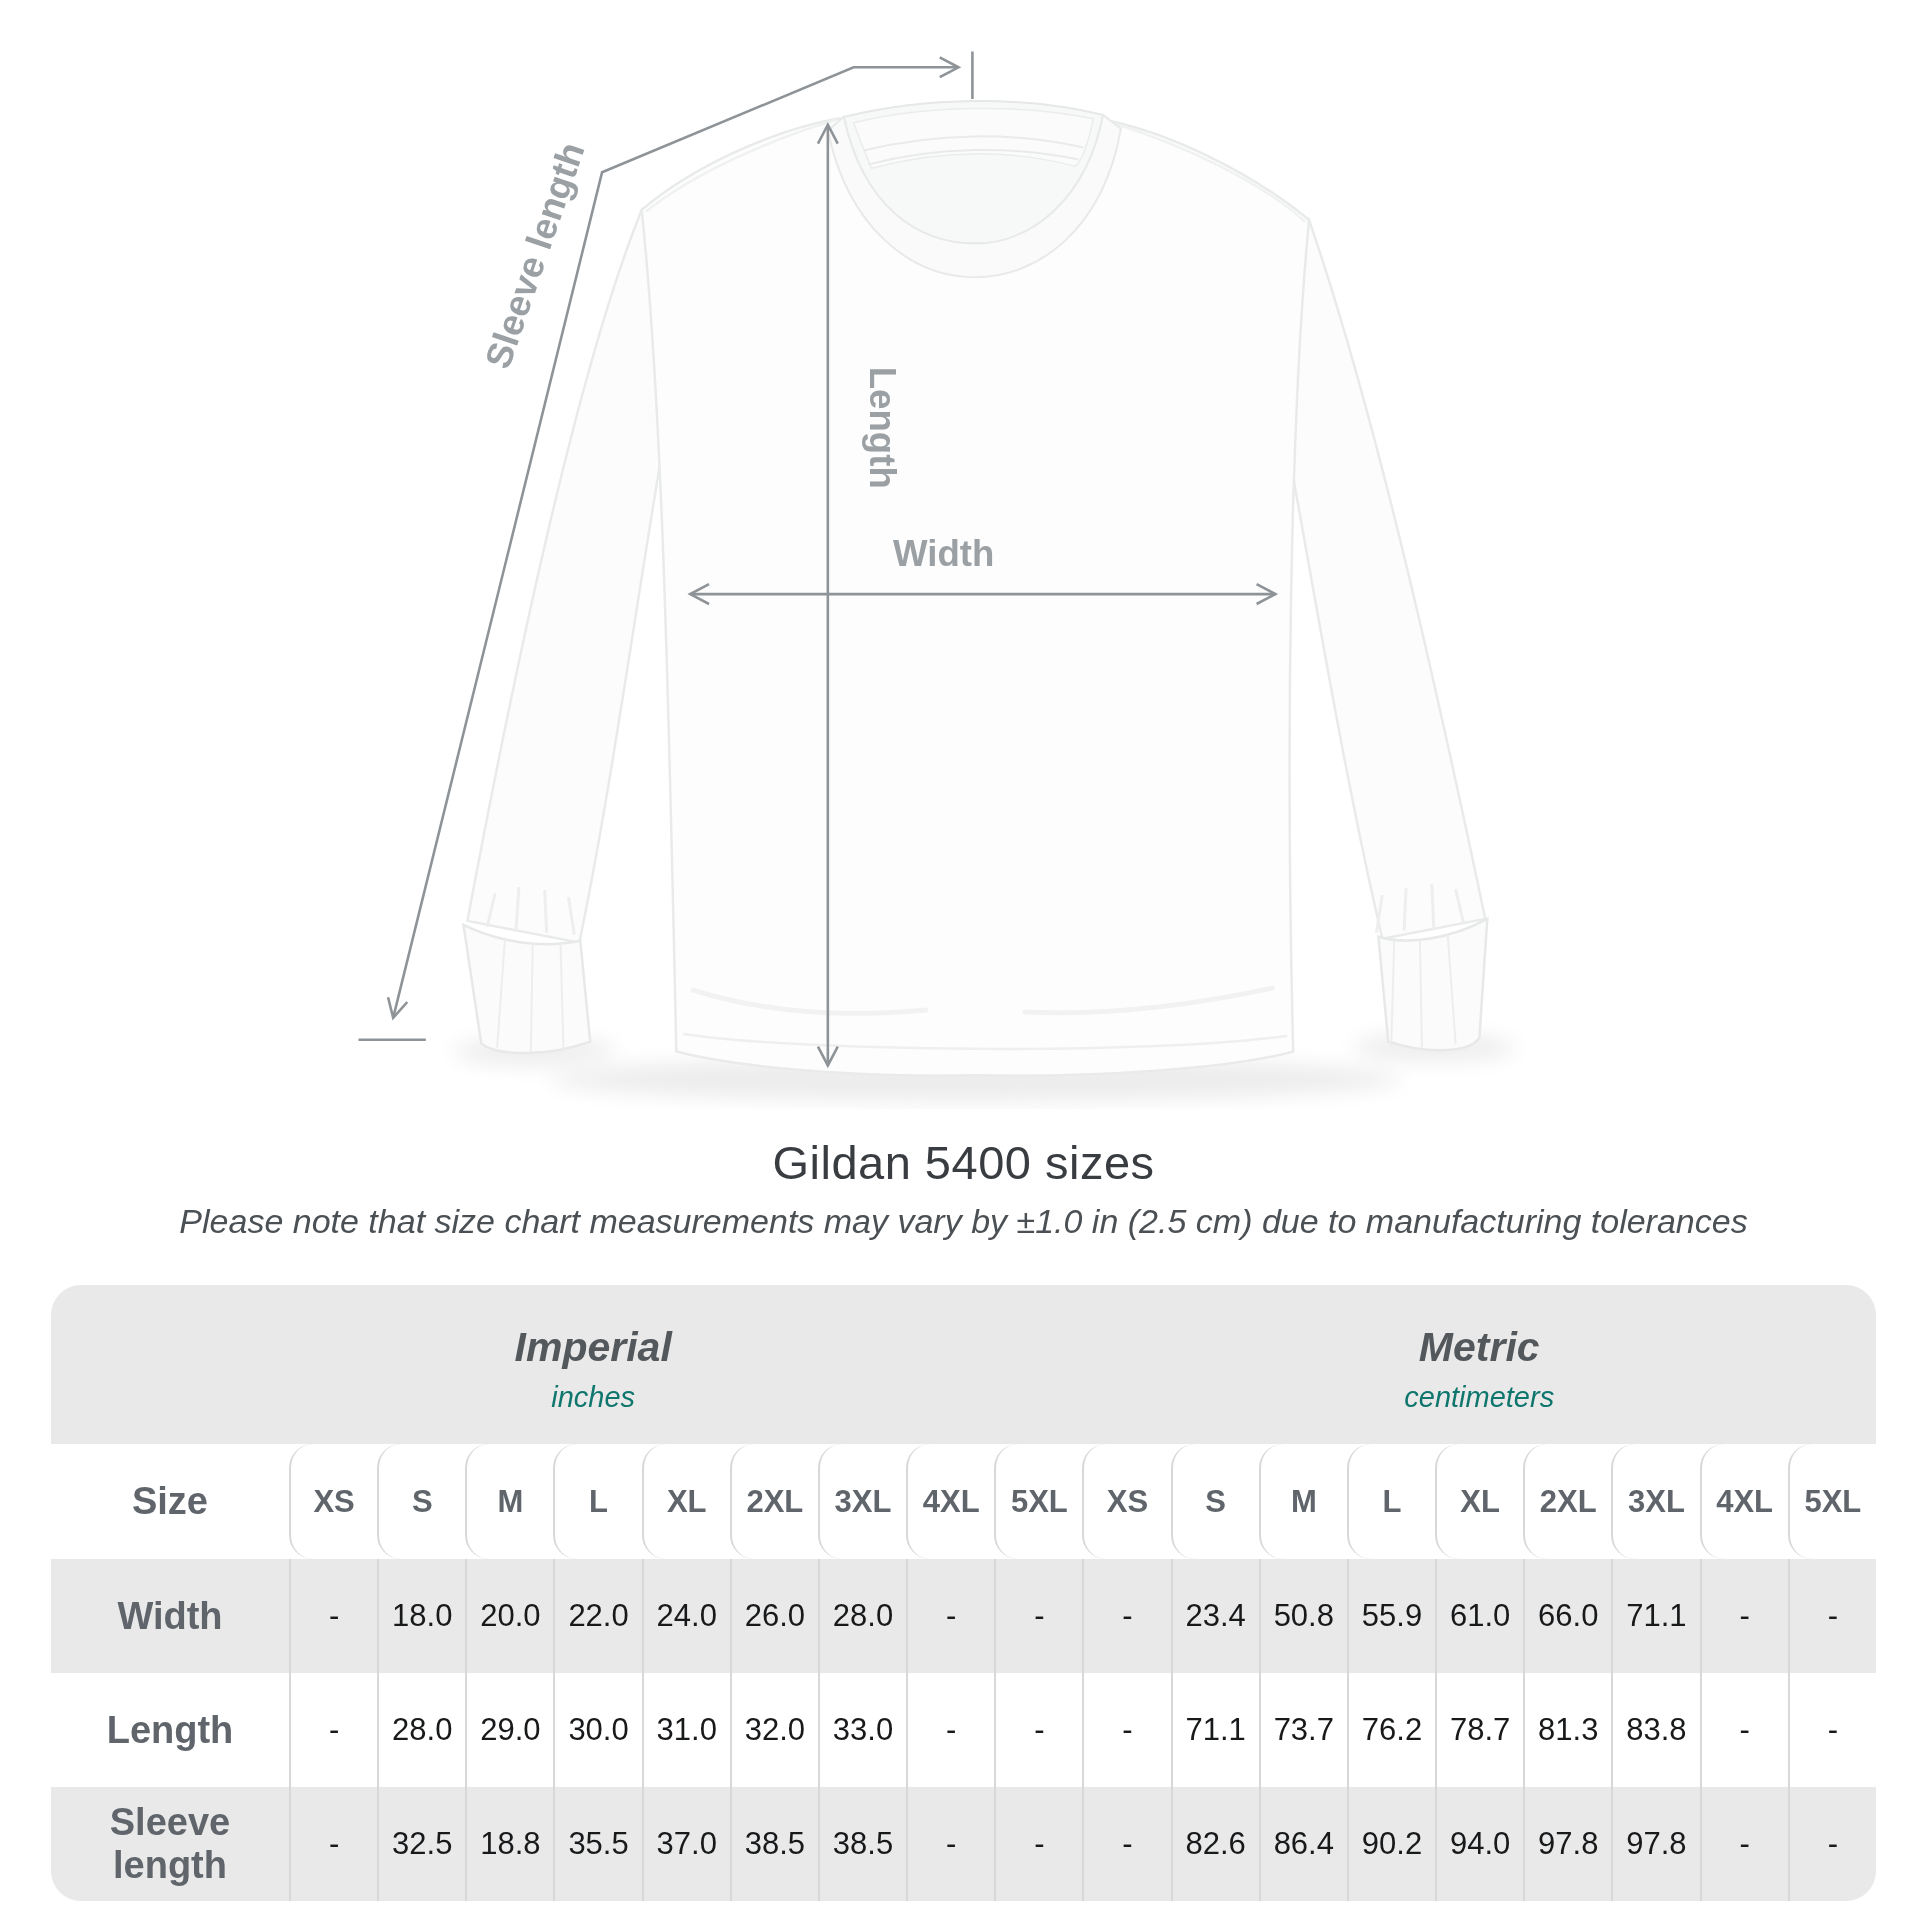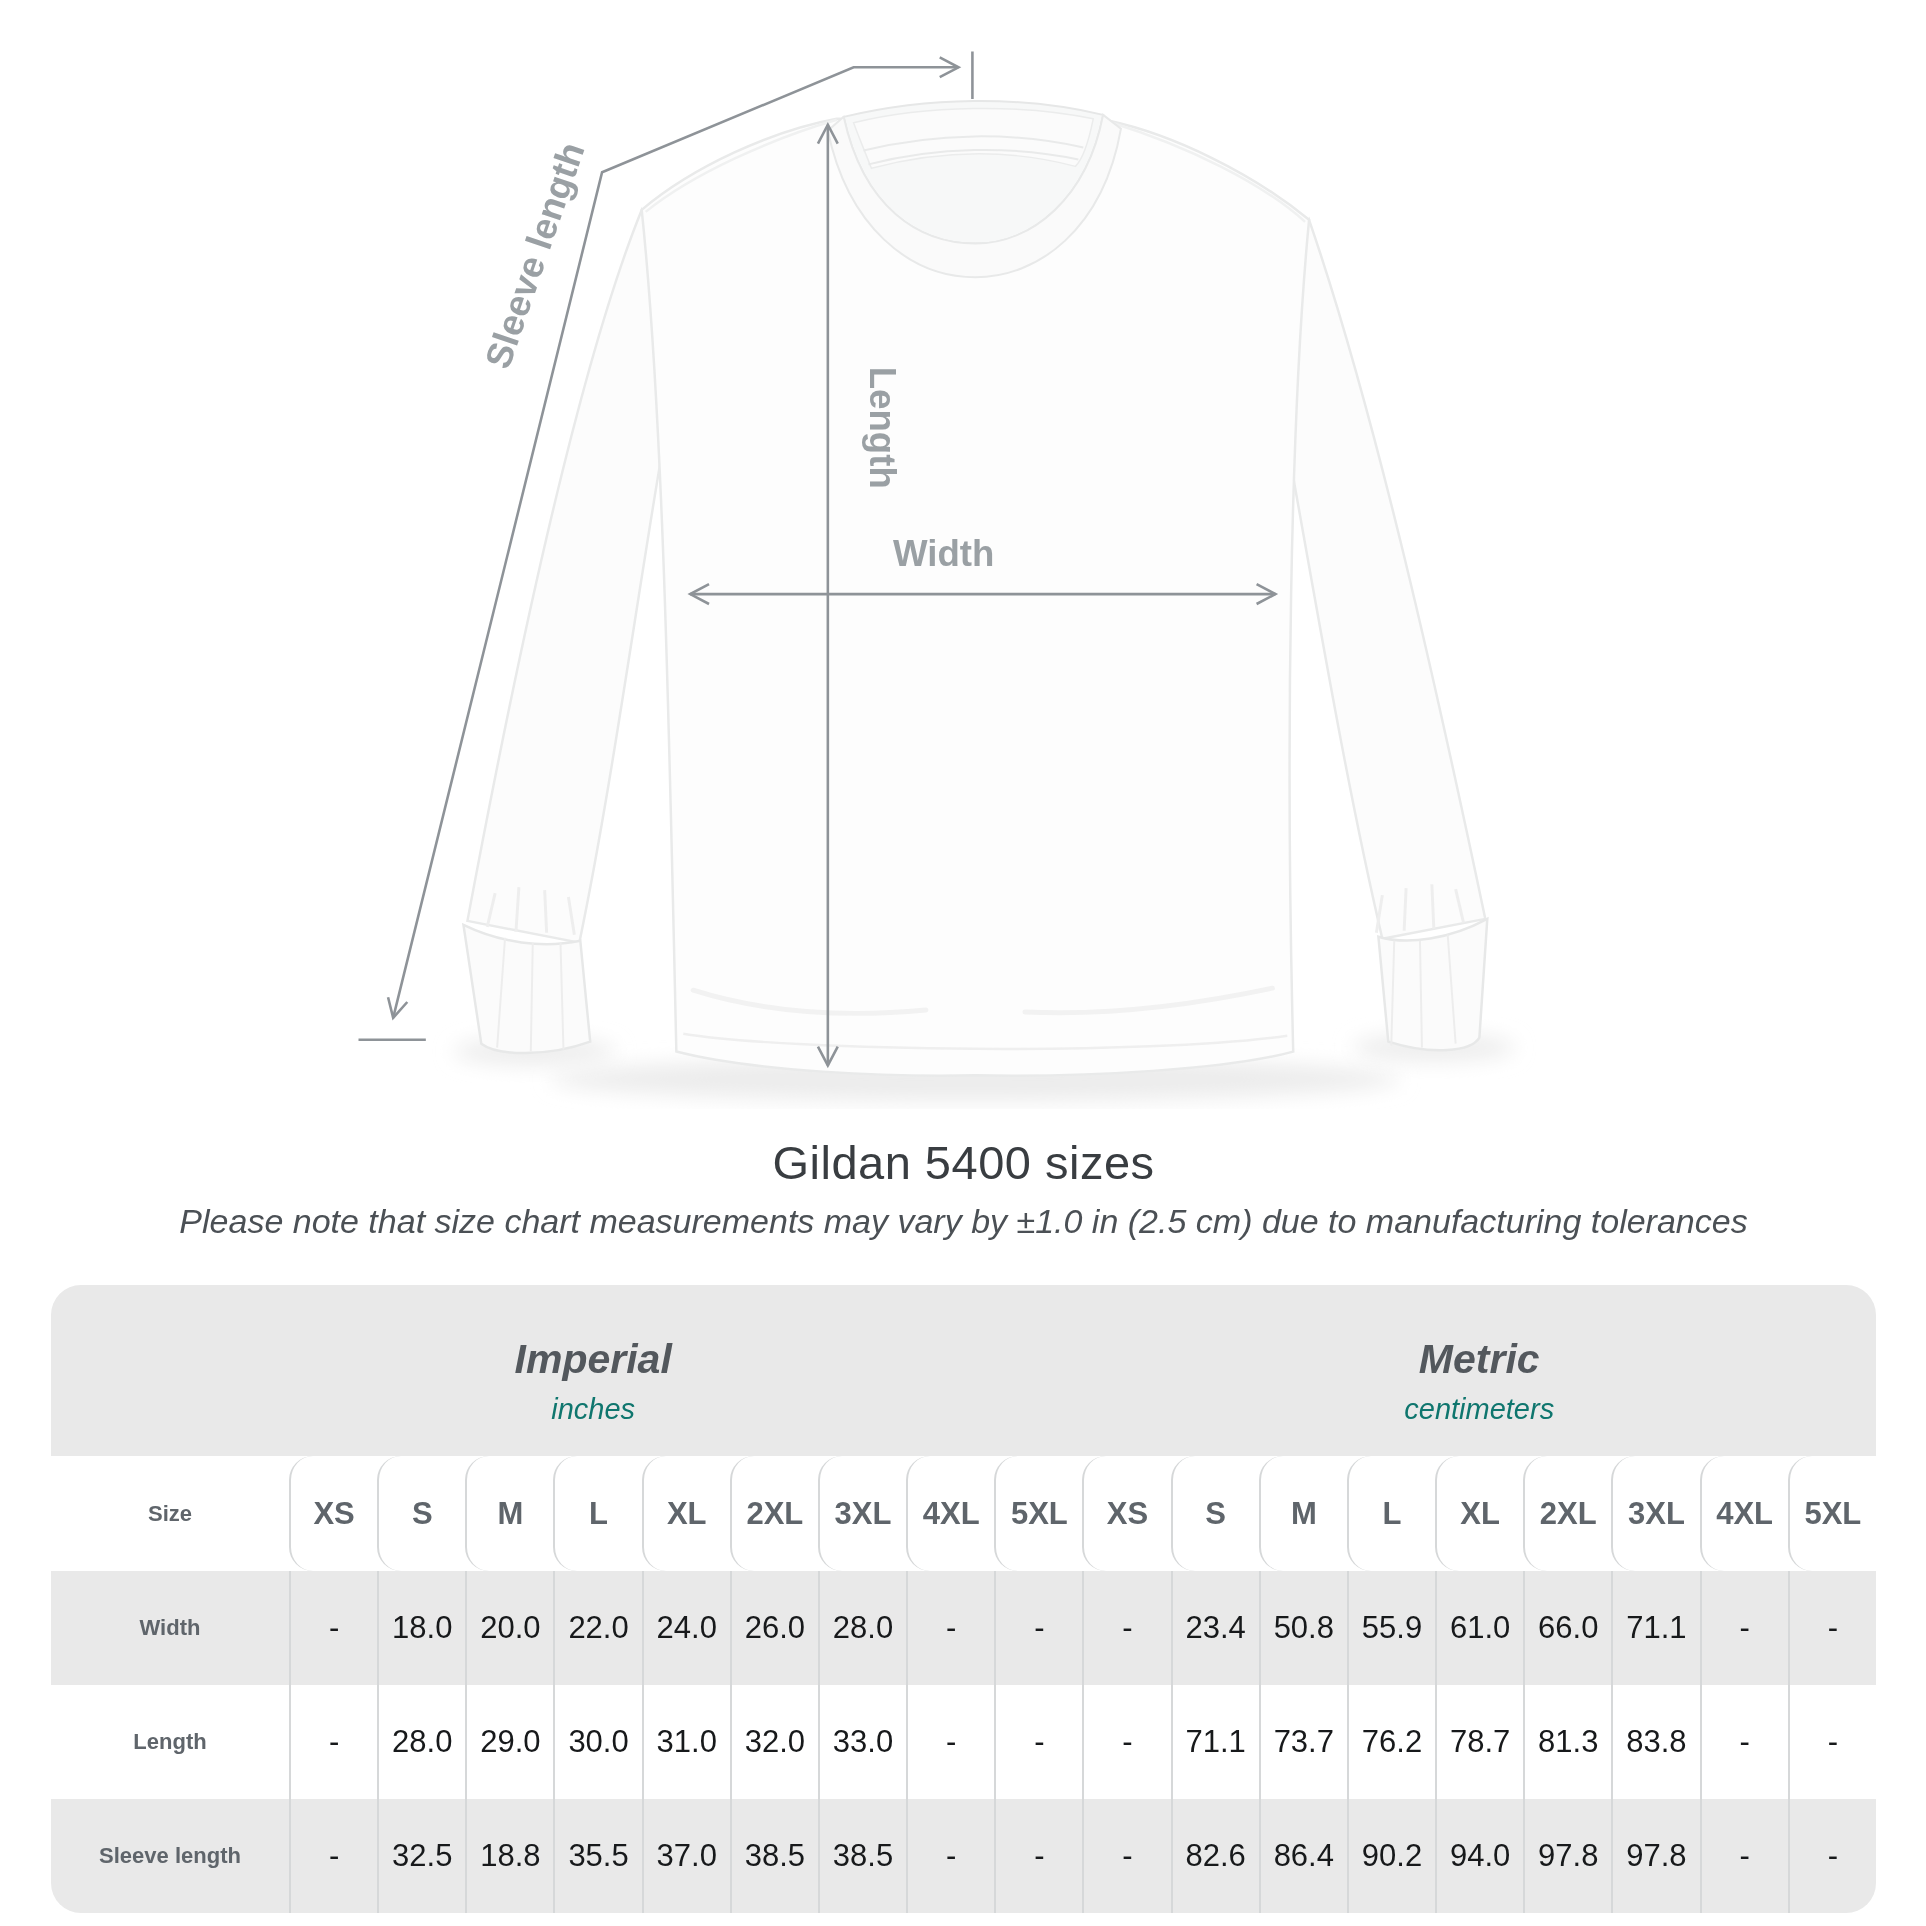--- a/index.html
+++ b/index.html
@@ -5,28 +5,28 @@
   html,body{margin:0;padding:0;background:#fff;}
   body{width:1927px;height:1927px;overflow:hidden;font-family:"Liberation Sans",sans-serif;}
   .page{width:1927px;height:1927px;position:relative;}
   svg{display:block;}
   h1.title{margin:26px 0 0;text-align:center;font-size:47px;font-weight:normal;color:#393d41;letter-spacing:0.5px;}
   p.note{margin:12px 0 0;text-align:center;font-style:italic;font-size:34px;color:#4b5055;}
   .table-wrap{margin:44px 51px 0;}
   table{width:100%;border-collapse:separate;border-spacing:0;table-layout:fixed;}
   col.size-col{width:238px;}
   th,td{padding:0;text-align:center;vertical-align:middle;}
-  tr.group-row th{height:149px;background:#e9e9e9;vertical-align:middle;padding-top:22px;}
+  tr.group-row th{height:149px;background:#e9e9e9;vertical-align:middle;padding-top:10px;}
   th.group-imperial{border-top-left-radius:30px;padding-left:53px;}
   th.group-metric{border-top-right-radius:30px;}
   .group-name{font-size:41px;font-weight:bold;font-style:italic;color:#53585d;line-height:1.1;}
   .group-unit{font-size:29px;font-style:italic;font-weight:normal;color:#0f766e;margin-top:12px;line-height:1.1;}
   tr.head-row th{height:115px;background:#fff;}
   th.size-head{font-size:31px;font-weight:bold;color:#5f656b;border-radius:24px;}
-  th.row-label{font-size:22px;font-weight:bold;color:#5f656b;}
+  th.row-label{font-size:38px;font-weight:bold;color:#5f656b;}
   td.val{font-size:31px;font-weight:normal;color:#17191b;height:114px;}
   tr.shade{background:#e9e9e9;}
   tr.plain{background:#ffffff;}
   .sep{border-left:2px solid #d6d8d9;}
   .corner-bl{border-bottom-left-radius:30px;}
   .corner-br{border-bottom-right-radius:30px;}
 </style>
 </head>
 <body>
 

